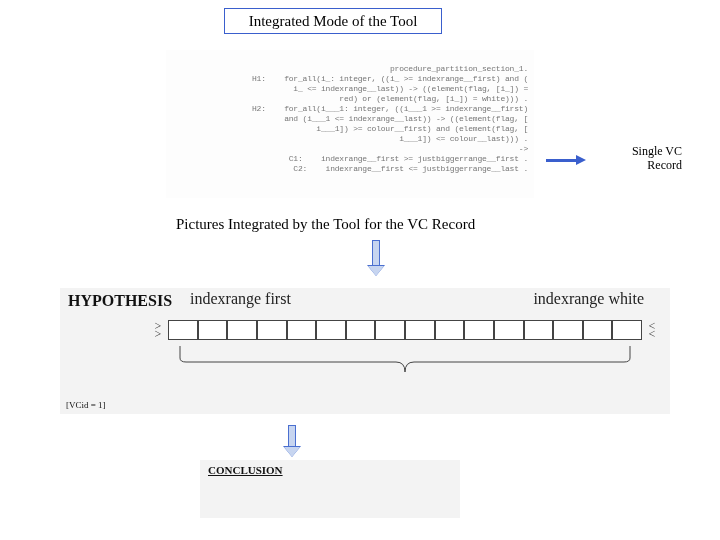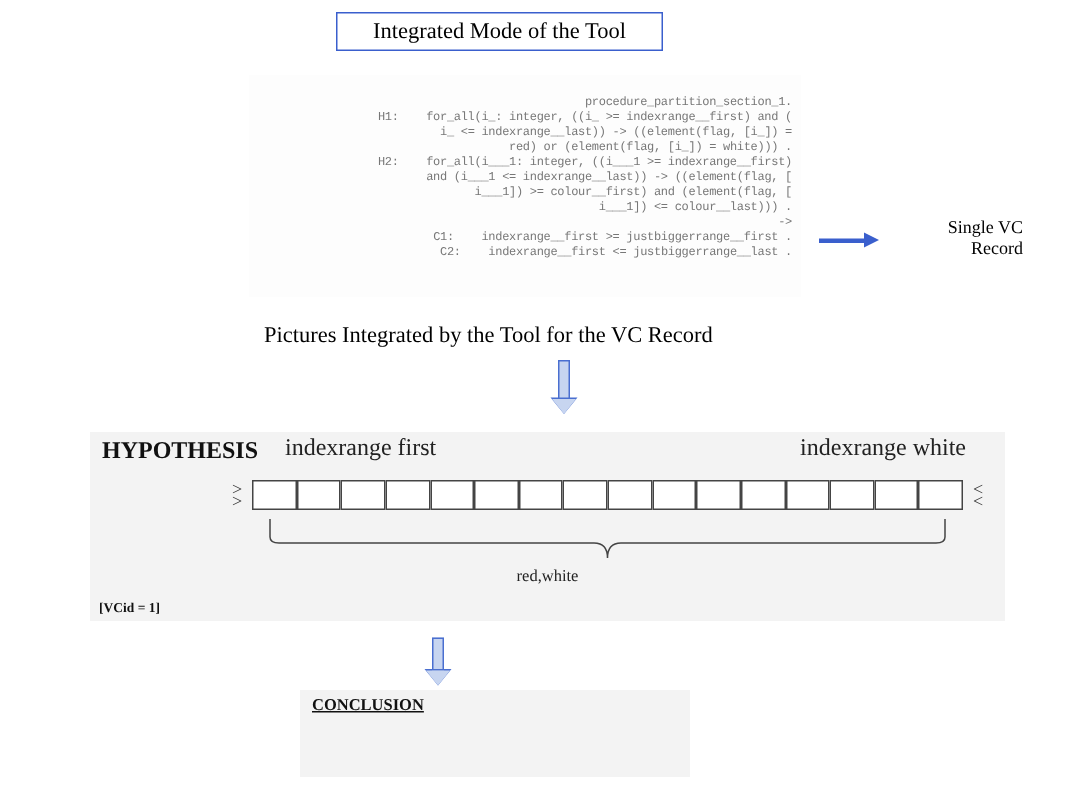--- a/index.html
+++ b/index.html
@@ -184,21 +184,21 @@
     width: 100%;
     text-align: center;
     font-size: 11px;
     color: #222;
   }
   .vcid {
     position: absolute;
     bottom: 4px;
     left: 6px;
     font-size: 9px;
-    font-weight: bold;
+    font-weight: normal;
     color: #111;
   }
   .concl-area {
     position: absolute;
     top: 460px;
     left: 200px;
     width: 260px;
     height: 58px;
     background: #f3f3f3;
   }
@@ -288,21 +288,20 @@
       <div class="cell"></div>
     </div>
   <div class="arrow-end eb">
     <span class="chev">&lt;</span>
       <span class="chev">&lt;</span>
   </div>
 
   <svg class="brace-svg" viewBox="0 0 454 34" preserveAspectRatio="none">
     <path d="M2 2 L2 14 Q2 18 8 18 L218 18 Q227 18 227 28 Q227 18 236 18 L446 18 Q452 18 452 14 L452 2" fill="none" stroke="#444" stroke-width="1"></path>
   </svg>
-  <div class="redwhite">red,white</div>
   <div class="vcid">[VCid = 1]</div>
 </div>
 
 <div class="arrow-down d2">
   <div class="arrow-down-stem"></div>
   <div class="arrow-down-head"></div>
 </div>
 
 <div class="concl-area">
   <div class="concl-label">CONCLUSION</div>

